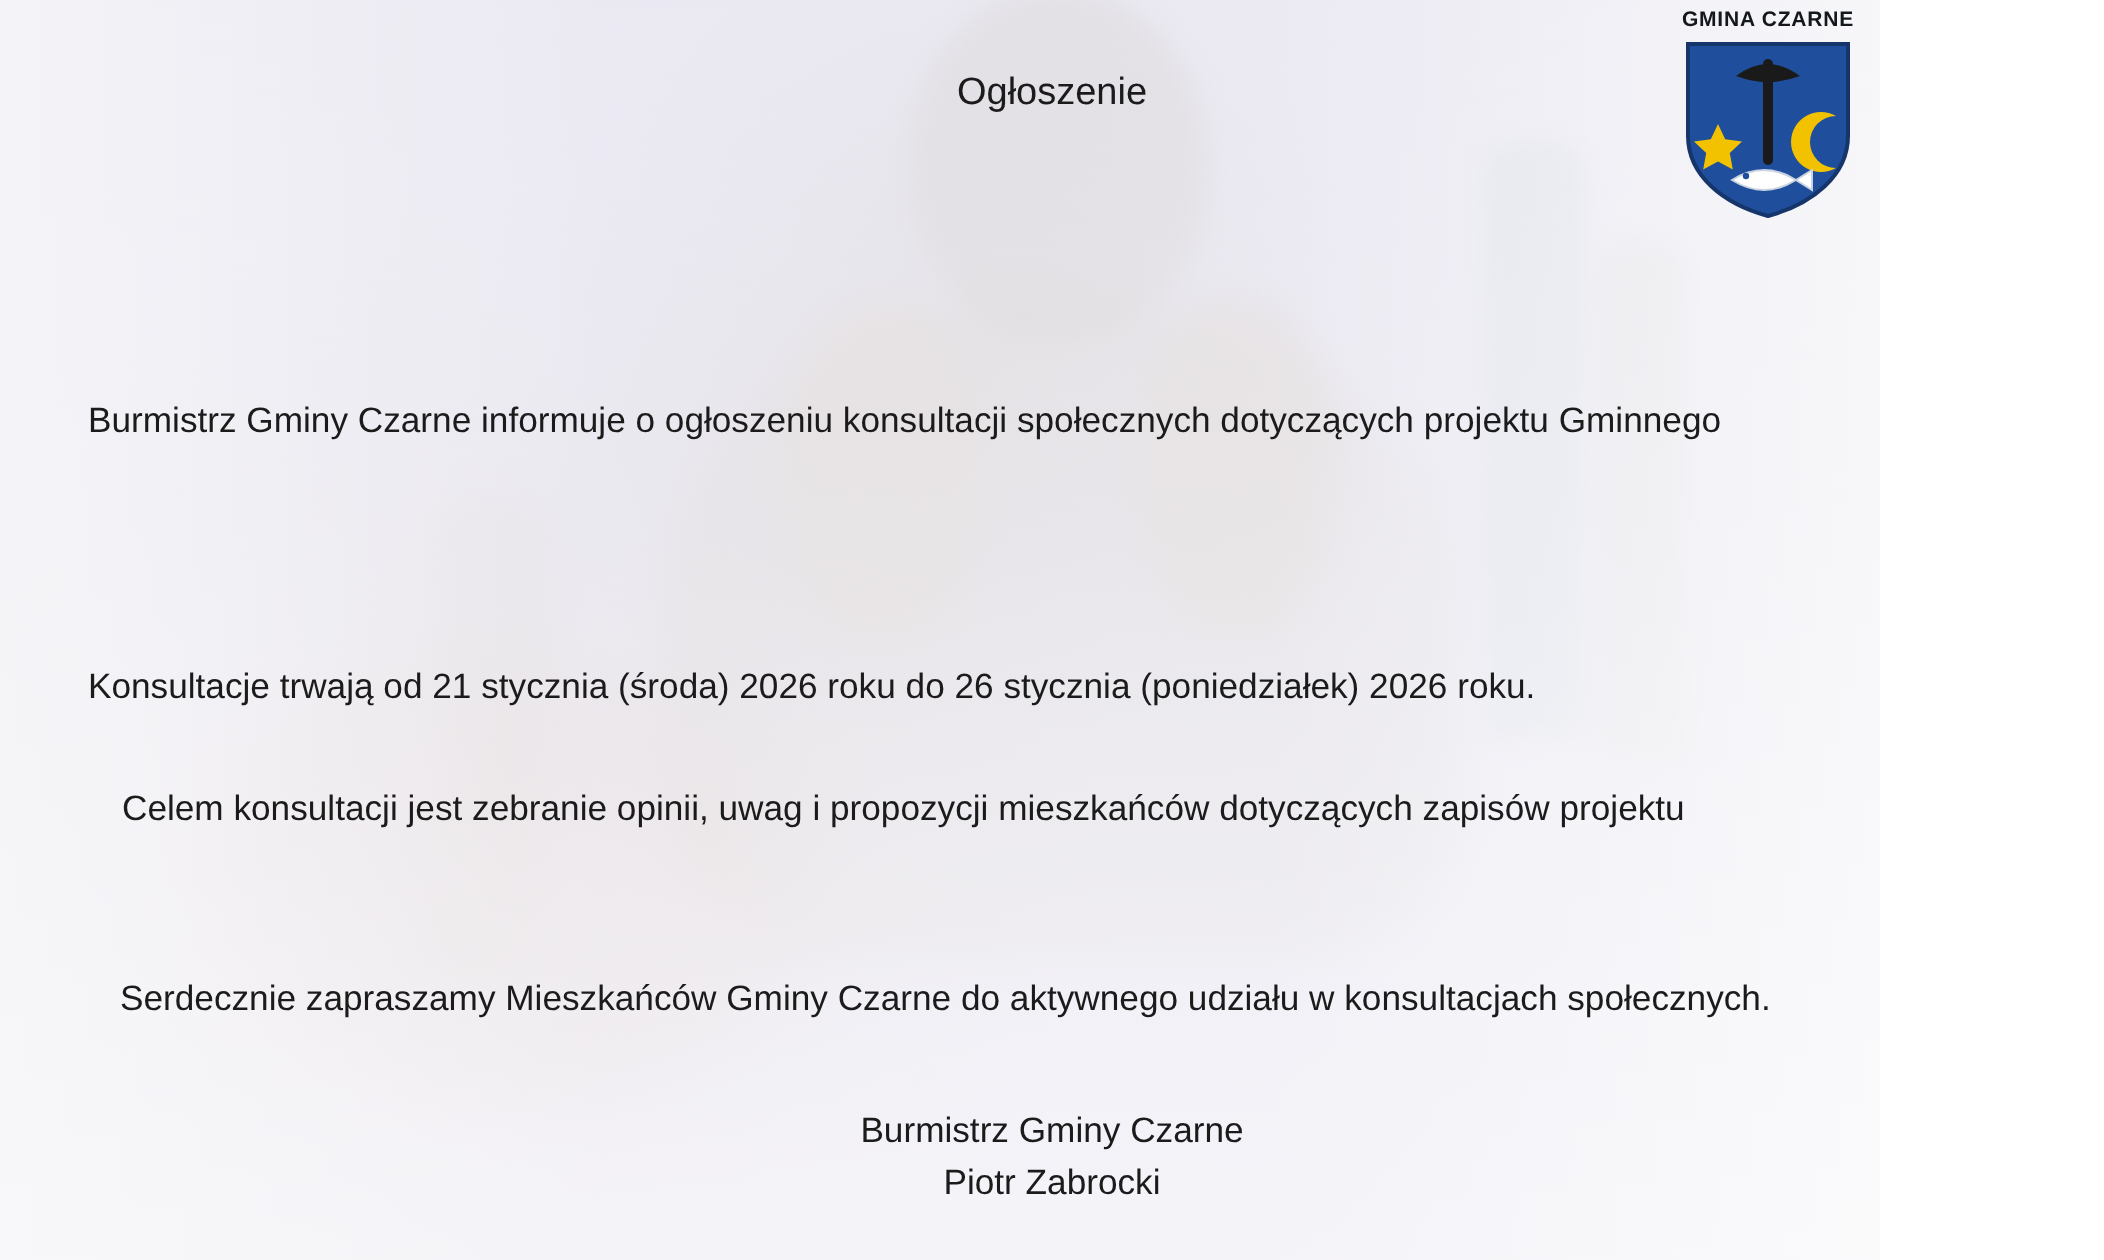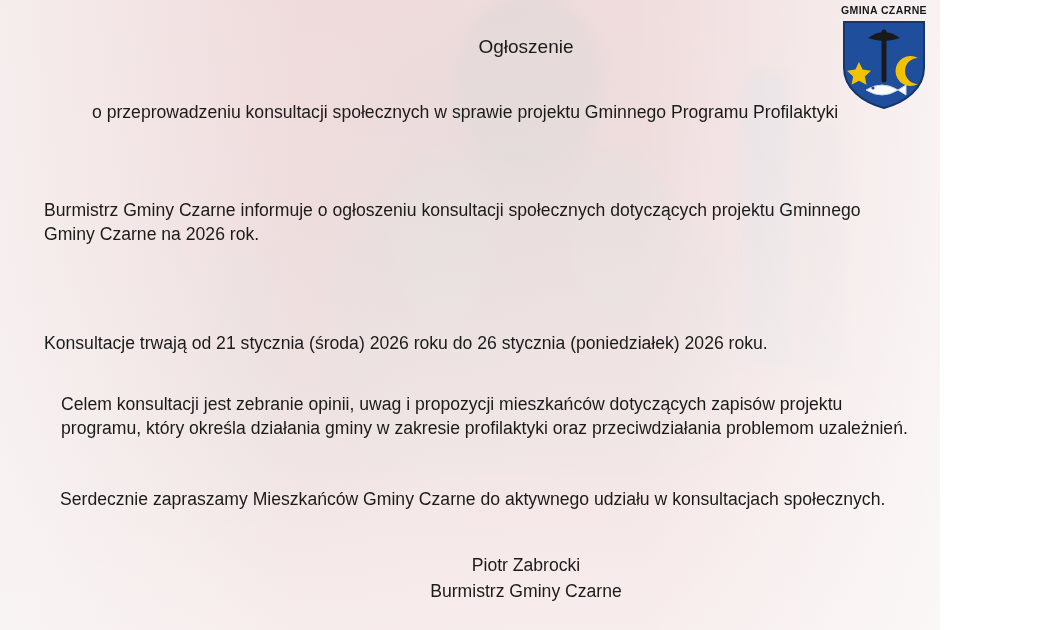--- a/index.html
+++ b/index.html
@@ -12,21 +12,21 @@
     overflow: hidden;
     font-family: "Liberation Sans", sans-serif;
     background: #ffffff;
   }
 
   .poster {
     position: relative;
     width: 940px;
     height: 630px;
     overflow: hidden;
-    background: #ef4444;
+    background: #c4b5fd;
   }
 
   
   .bg-photo {
     position: absolute;
     inset: 0;
     background:
       radial-gradient(circle at 28% 62%, rgba(150,120,110,0.30) 0%, rgba(150,120,110,0.0) 38%),
       radial-gradient(circle at 52% 28%, rgba(140,125,120,0.35) 0%, rgba(140,125,120,0.0) 32%),
       linear-gradient(180deg, rgba(205,205,205,0.55) 0%, rgba(190,190,190,0.45) 40%, rgba(200,200,200,0.35) 100%);
@@ -229,40 +229,37 @@
       <path d="M58 72 l8 -5 0 10 Z" fill="#ffffff" stroke="#c9d2e0" stroke-width="1"></path>
       <circle cx="33" cy="70" r="1.6" fill="#1f4f9c"></circle>
     </svg>
   </div>
 
   <div class="content">
 
     <div class="title">Ogłoszenie</div>
 
     <div class="lead">
-      <div class="l1">o przeprowadzeniu konsultacji społecznych w sprawie projektu Gminnego Programu Profilaktyki</div>
     </div>
 
     <div class="body-block p1">
       <div>Burmistrz Gminy Czarne informuje o ogłoszeniu konsultacji społecznych dotyczących projektu Gminnego</div>
-      <div>Gminy Czarne na 2026 rok.</div>
     </div>
 
     <div class="body-block p2">
       <div> Konsultacje trwają od 21 stycznia (środa) 2026 roku do 26 stycznia (poniedziałek) 2026 roku.</div>
     </div>
 
     <div class="body-block p3">
       <div>Celem konsultacji jest zebranie opinii, uwag i propozycji mieszkańców dotyczących zapisów projektu</div>
-      <div>programu, który określa działania gminy w zakresie profilaktyki oraz przeciwdziałania problemom uzależnień.</div>
     </div>
 
     <div class="body-block p4">
       <div>Serdecznie zapraszamy Mieszkańców Gminy Czarne do aktywnego udziału w konsultacjach społecznych.</div>
     </div>
 
     <div class="sign">
+      <div>Burmistrz Gminy Czarne</div>
       <div>Piotr Zabrocki</div>
-      <div>Burmistrz Gminy Czarne</div>
     </div>
 
   </div>
 </div>
 
 </body></html>

